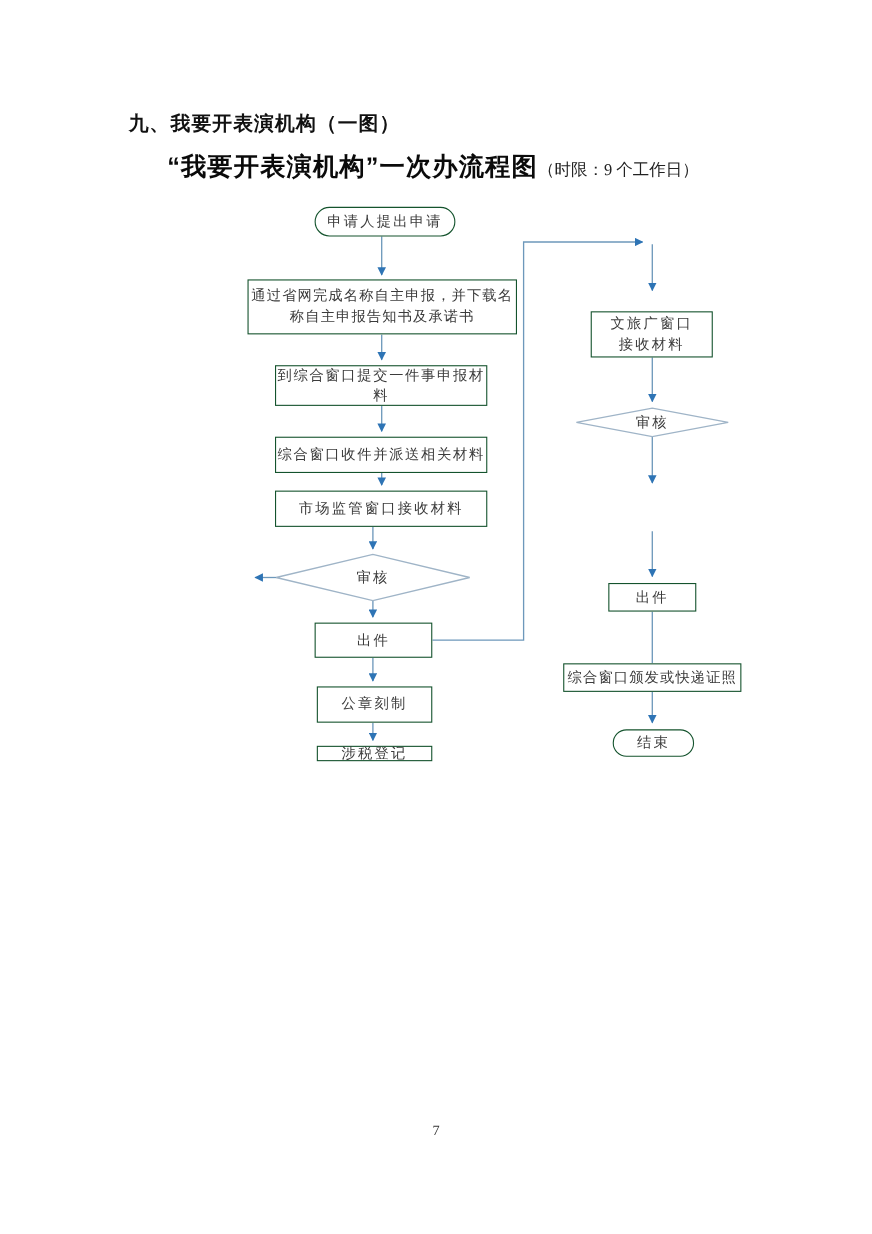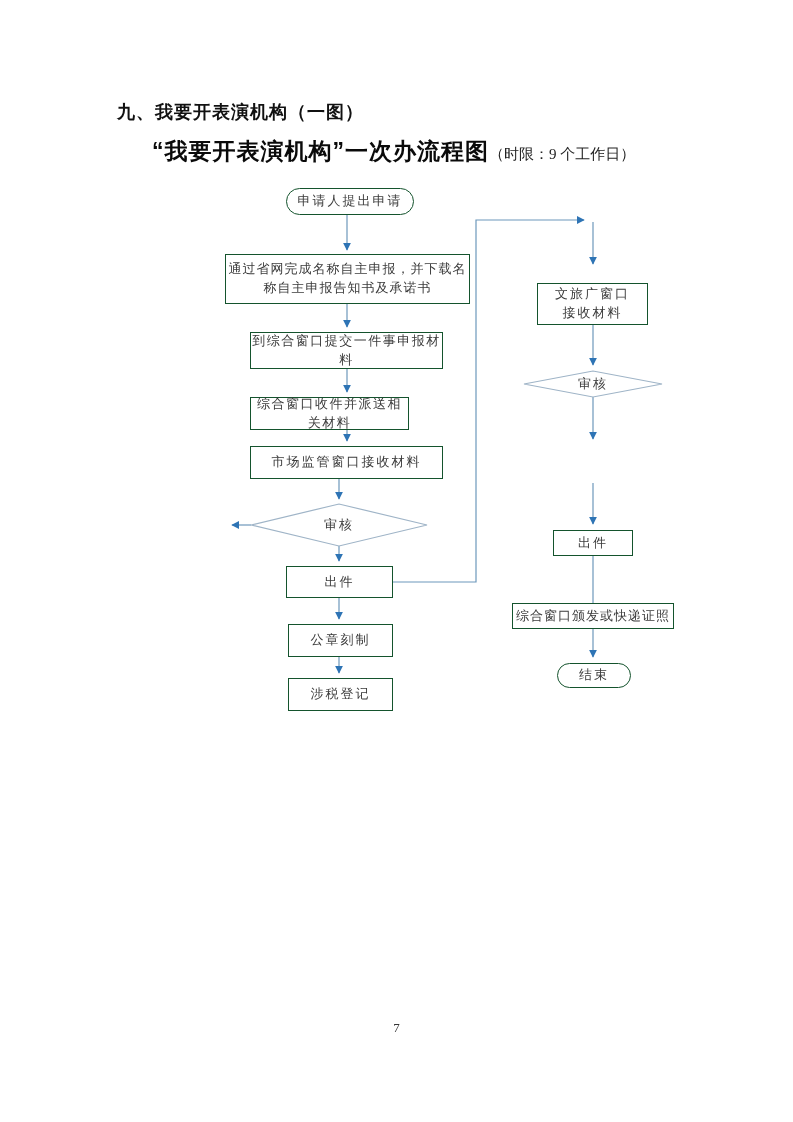--- a/index.html
+++ b/index.html
@@ -123,32 +123,32 @@
     </svg>
 
     <div class="node pill" style="left:286px; top:188px; width:128px; height:27px;">申请人提出申请</div>
 
     <div class="node ls1" style="left:225px; top:254px; width:245px; height:50px;font-family:Liberation Serif, serif;">通过省网完成名称自主申报，并下载名
 称自主申报告知书及承诺书</div>
 
     <div class="node ls15" style="left:250px; top:332px; width:193px; height:37px;">到综合窗口提交一件事申报材
 料</div>
 
-    <div class="node ls15" style="left:250px; top:397px; width:159px; height:33px;">综合窗口收件并派送相关材料</div>
+    <div class="node ls15" style="left:250px; top:397px; width:193px; height:33px;">综合窗口收件并派送相关材料</div>
 
     <div class="node" style="left:250px; top:446px; width:193px; height:33px;">市场监管窗口接收材料</div>
 
     <div class="dlabel" style="left:299px; top:514px; width:80px; height:22px;">审核</div>
 
 
     <div class="node" style="left:286px; top:566px; width:107px; height:32px;">出件</div>
 
     <div class="node" style="left:288px; top:624px; width:105px; height:33px;">公章刻制</div>
 
-    <div class="node" style="left:288px; top:678px; width:105px; height:33px;">涉税登记</div>
+    <div class="node" style="left:288px; top:678px; width:105px; height:14px;">涉税登记</div>
 
     <div class="node" style="left:537px; top:270px; width:111px; height:42px;margin-top:13px;">文旅广窗口
 接收材料</div>
 
     <div class="dlabel" style="left:553px; top:373px; width:80px; height:22px;">审核</div>
 
 
     <div class="node" style="left:553px; top:530px; width:80px; height:26px;">出件</div>
 
     <div class="node ls1" style="left:512px; top:603px; width:162px; height:26px;">综合窗口颁发或快递证照</div>

